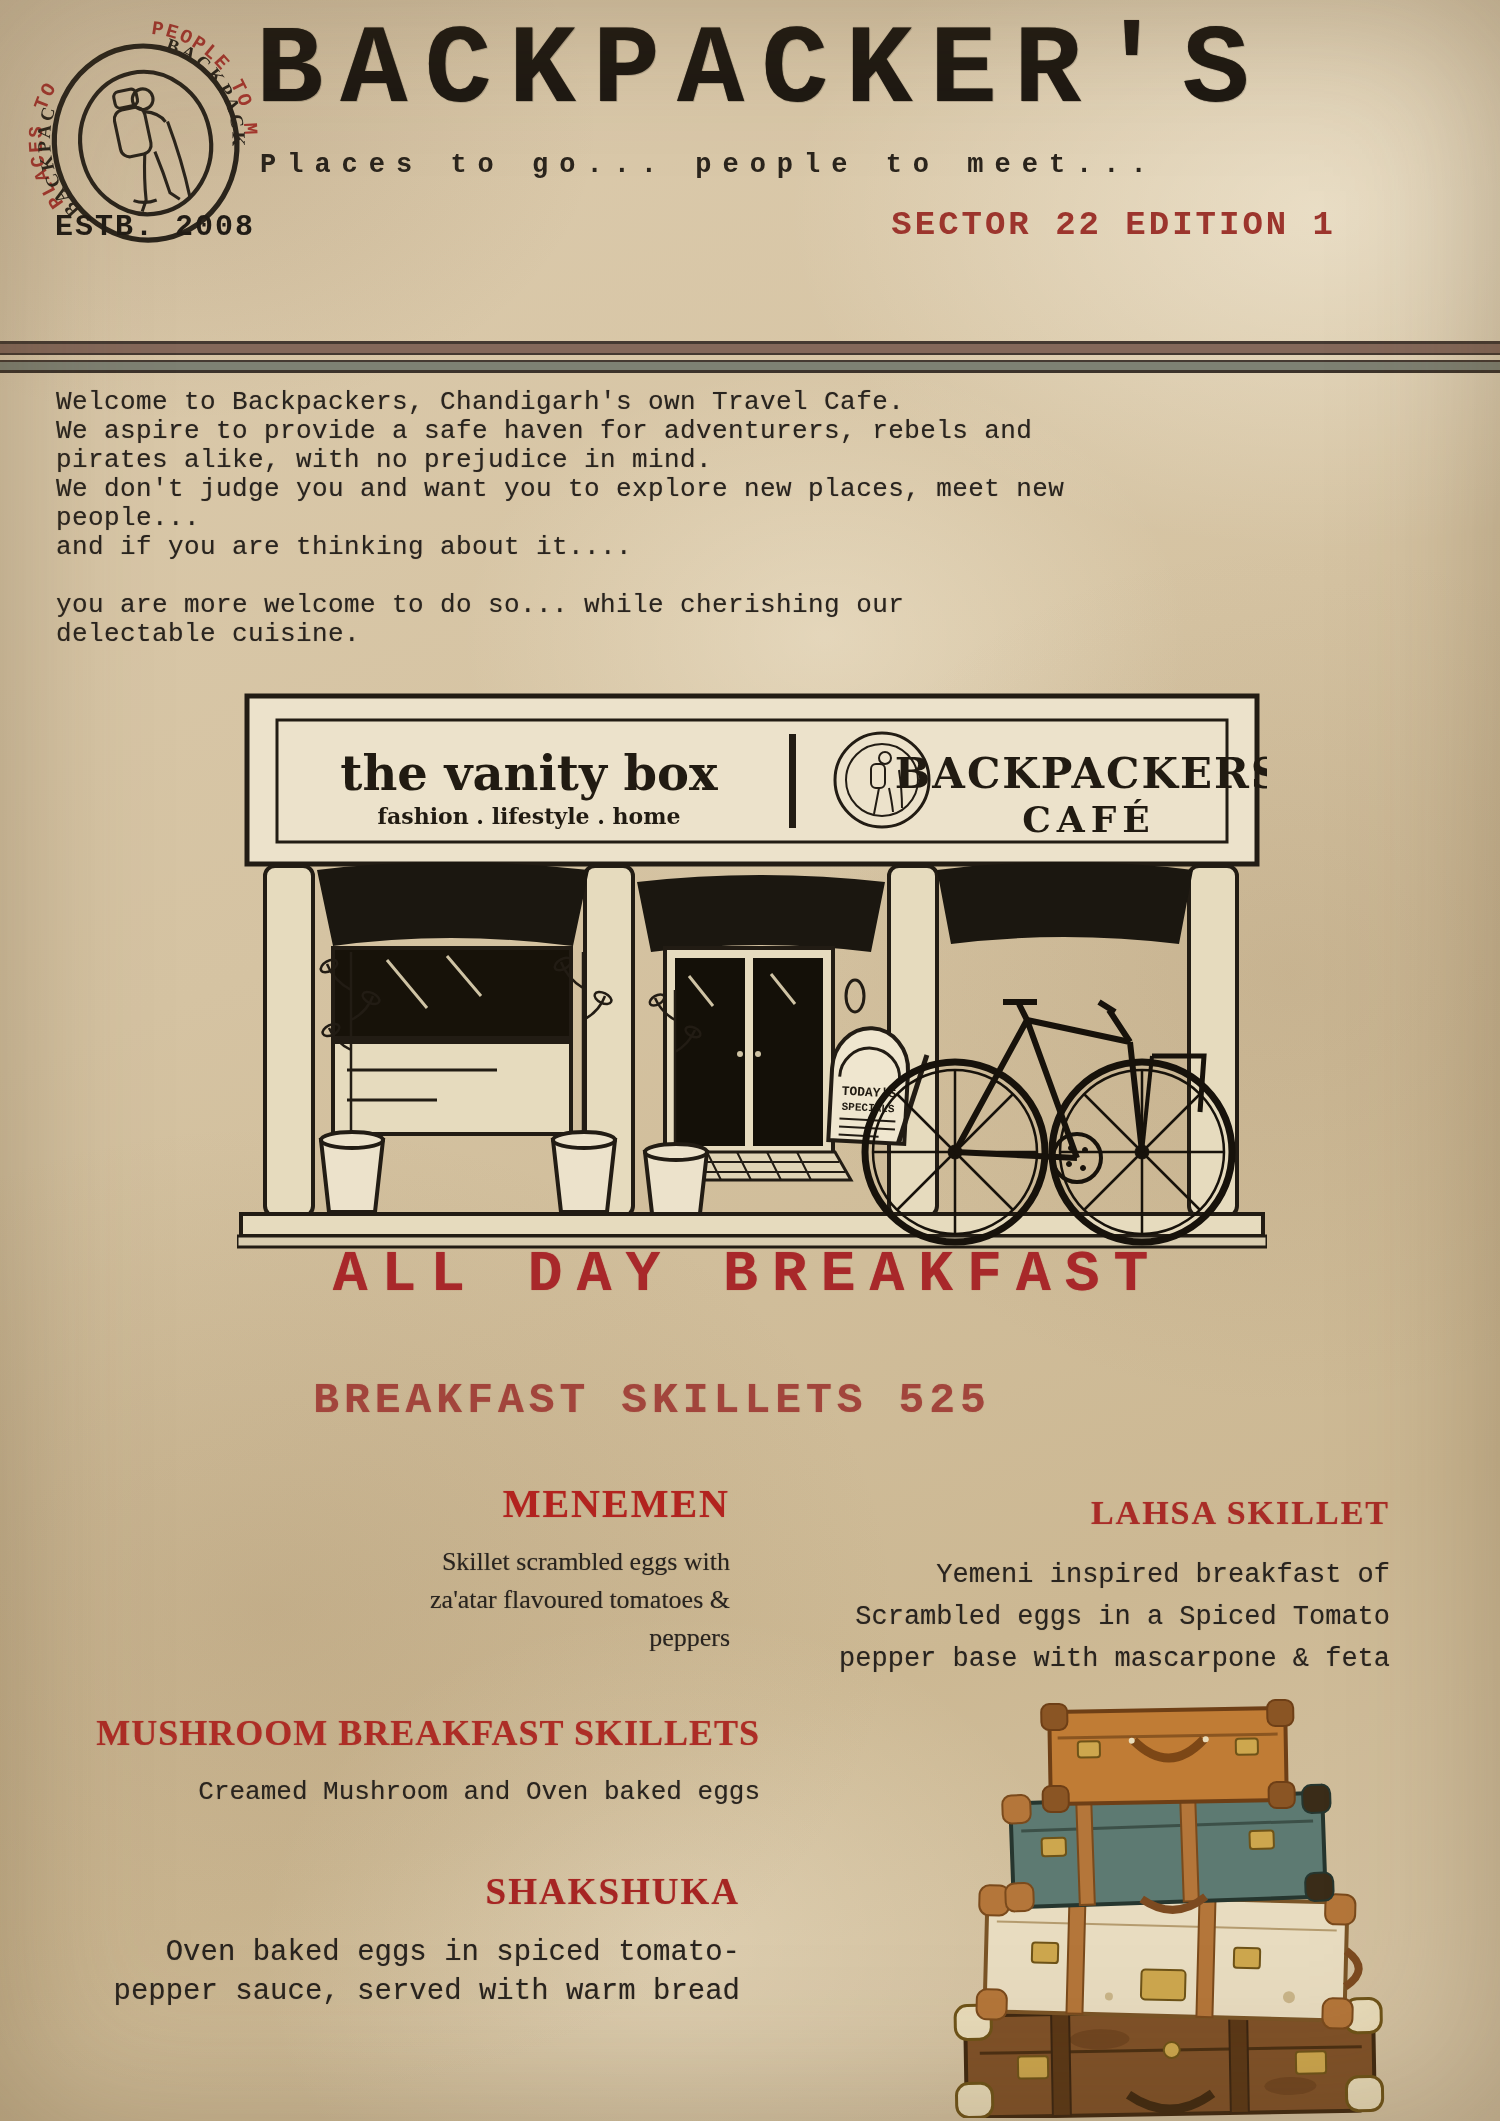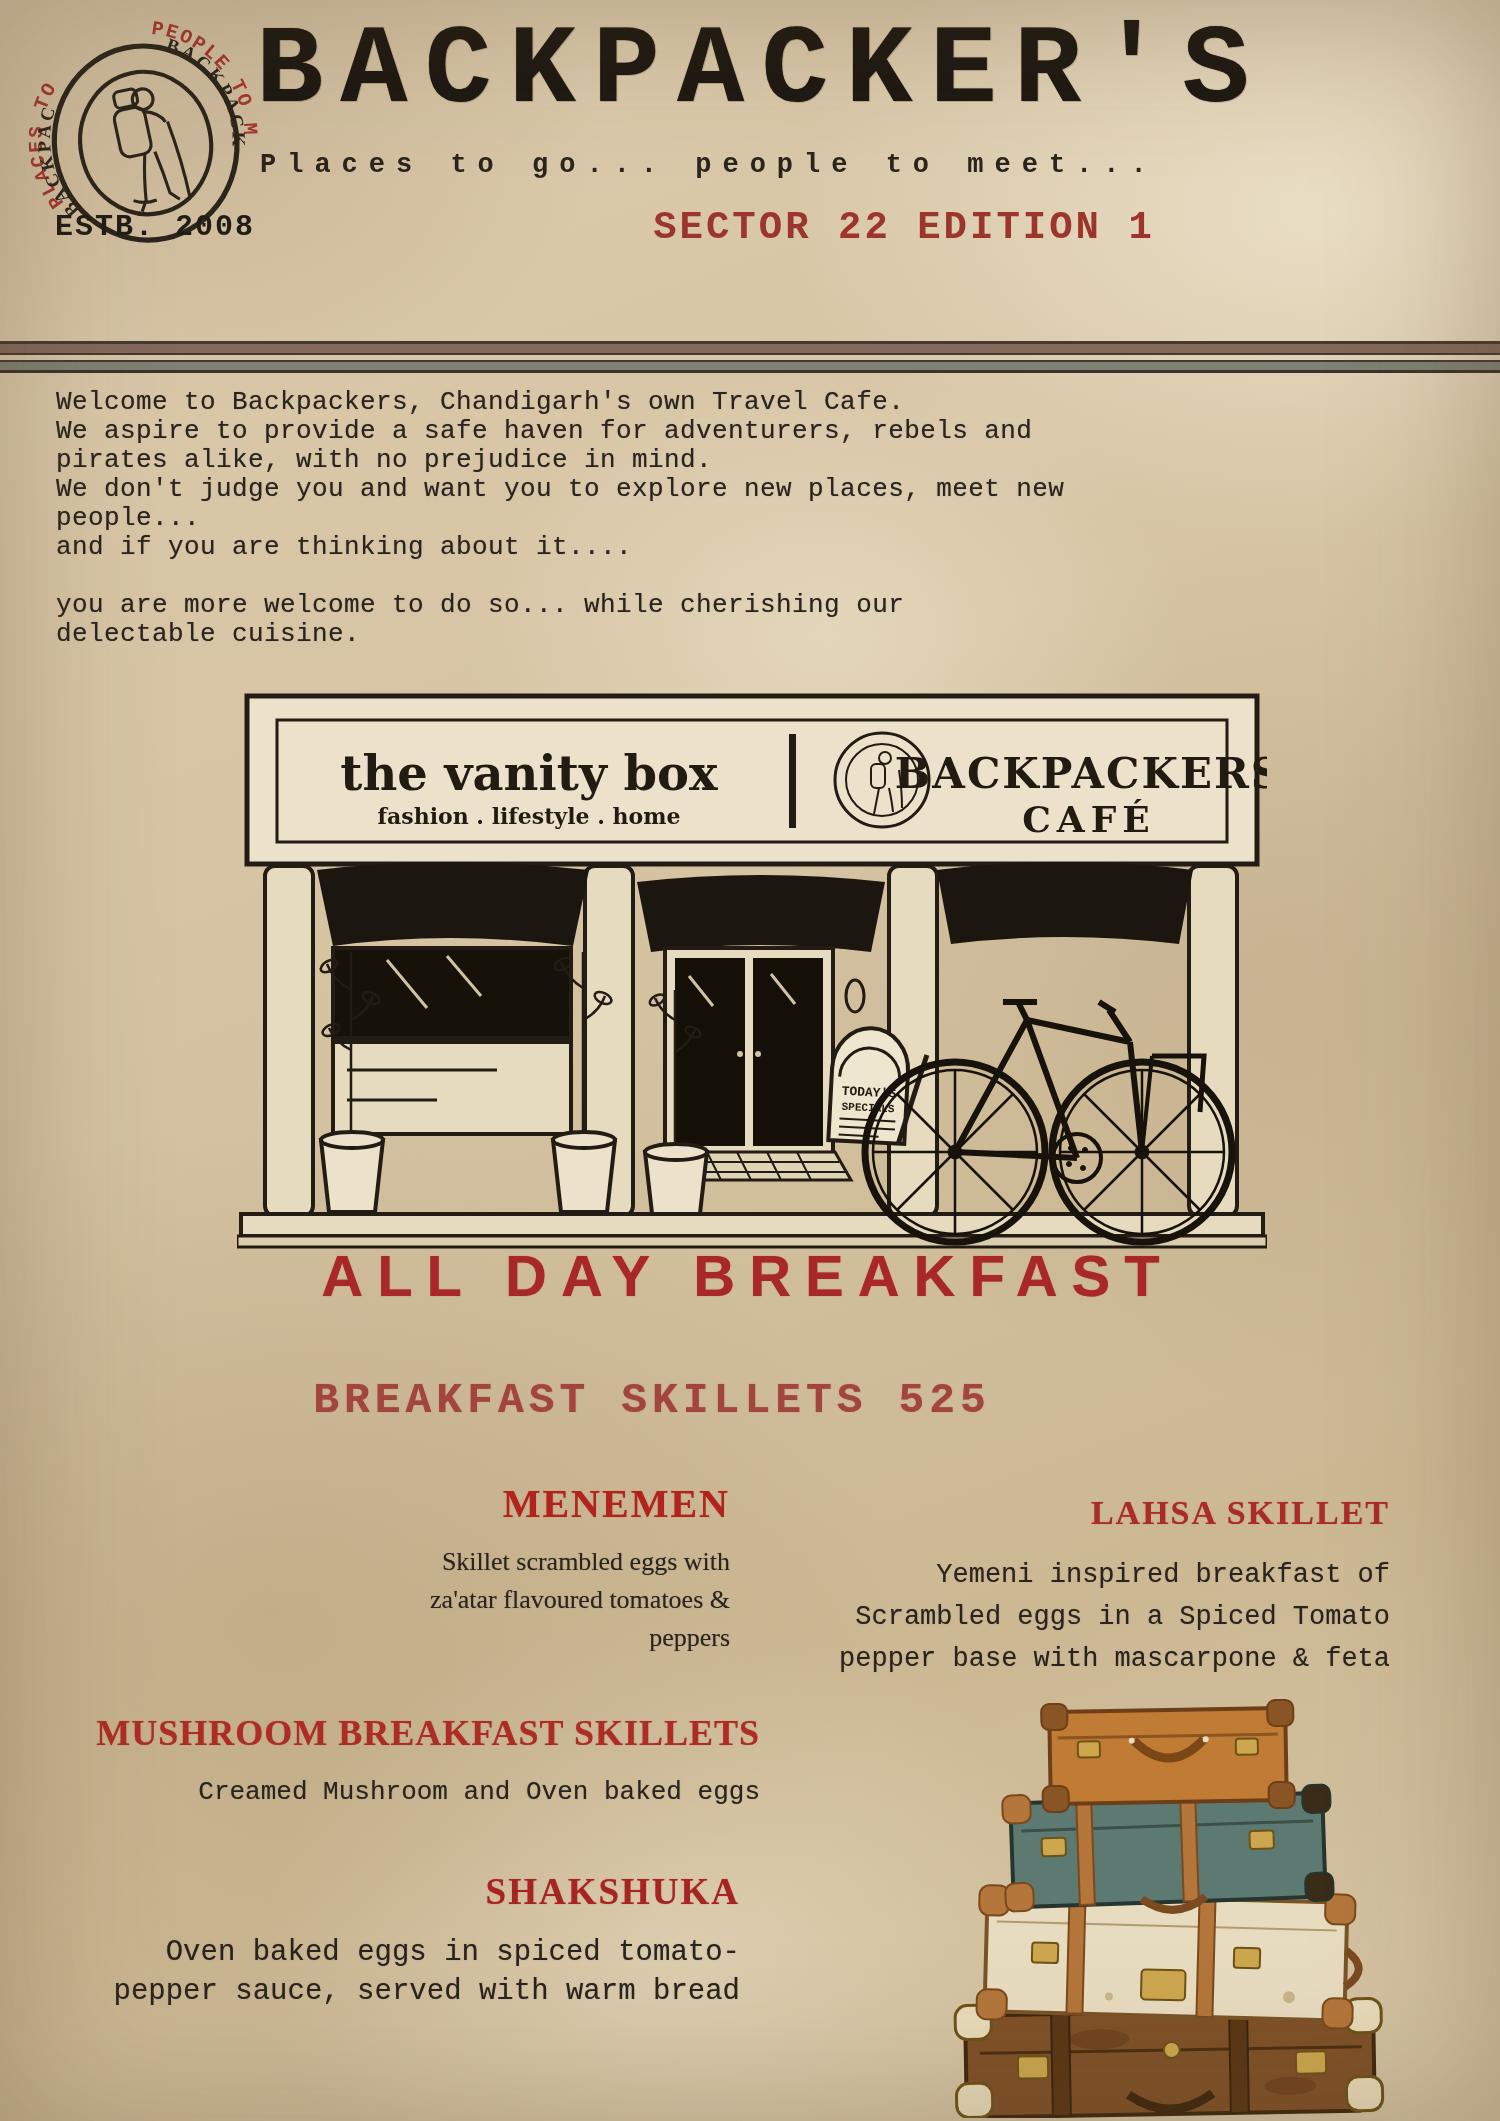--- a/index.html
+++ b/index.html
@@ -27,42 +27,42 @@
     font-size:112px;line-height:120px;letter-spacing:17px;color:#1d1812;
     text-shadow:0 0 1px rgba(35,28,18,.6), 1px 1px 0 rgba(35,28,18,.15);
     white-space:nowrap;
   }
   .brand-tagline{
     left:260px;top:150px;width:1220px;
     font-size:27px;letter-spacing:11px;font-weight:bold;color:#2b251d;
     white-space:nowrap;
   }
   .estb{left:55px;top:210px;font-size:30px;font-weight:bold;letter-spacing:2px;color:#211c16;}
-  .edition{left:484px;top:206px;width:840px;text-align:center;
-    font-size:39px;font-weight:bold;letter-spacing:3px;color:#9c352d;}
+  .edition{left:496px;top:206px;width:840px;text-align:right;
+    font-size:34px;font-weight:bold;letter-spacing:3px;color:#9c352d;}
 
   
   .divider{left:0;top:341px;width:1500px;border-top:3px solid #453931;}
   .divider .bar1{height:9px;background:#84685a;border-bottom:2px solid #453931;}
   .divider .gap{height:5px;}
   .divider .bar2{height:8px;background:#7e8173;border-top:2px solid #453931;border-bottom:3px solid #3c332b;}
 
   
   .intro{left:56px;top:388px;width:1140px;
     font-size:26px;line-height:29px;letter-spacing:.4px;color:#29241f;
     white-space:pre-line;text-shadow:0 0 1px rgba(40,32,22,.4);}
 
   
   .storefront{left:237px;top:690px;width:1030px;height:560px;}
   .sf-serif{font-family:"DejaVu Serif", serif;font-weight:bold;fill:#211b12;}
   .sf-mono{font-family:"Liberation Mono", monospace;font-weight:bold;fill:#211b12;}
 
   
   .h-allday{left:0;top:1242px;width:1495px;text-align:center;
-    font-family:Liberation Sans, sans-serif;font-weight:bold;font-size:58px;
+    font-family:Liberation Mono, monospace;font-weight:bold;font-size:58px;
     letter-spacing:14px;color:#a8282a;text-shadow:0 0 1px rgba(150,30,30,.55);}
   .h-skillets{left:0;top:1376px;width:1304px;text-align:center;
     font-size:43px;font-weight:bold;letter-spacing:5px;color:#a2453c;
     text-shadow:0 0 1px rgba(150,50,40,.5);}
 
   
   .menu-item{text-align:right;}
   .menu-item .name{
     font-family:"Liberation Serif", serif;font-weight:bold;letter-spacing:2px;
     text-shadow:0 0 1px rgba(160,25,25,.5);}

